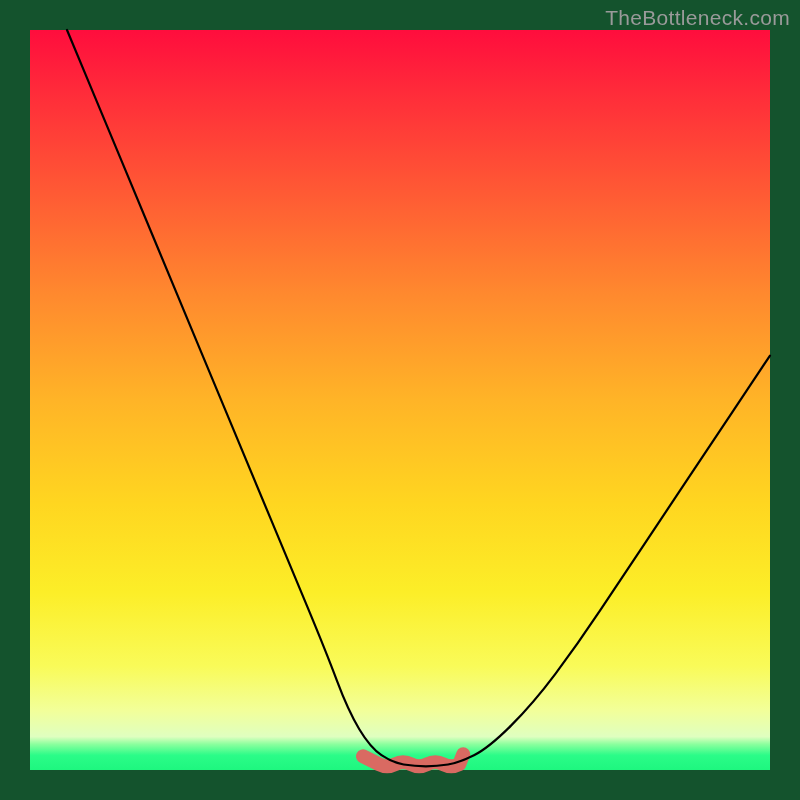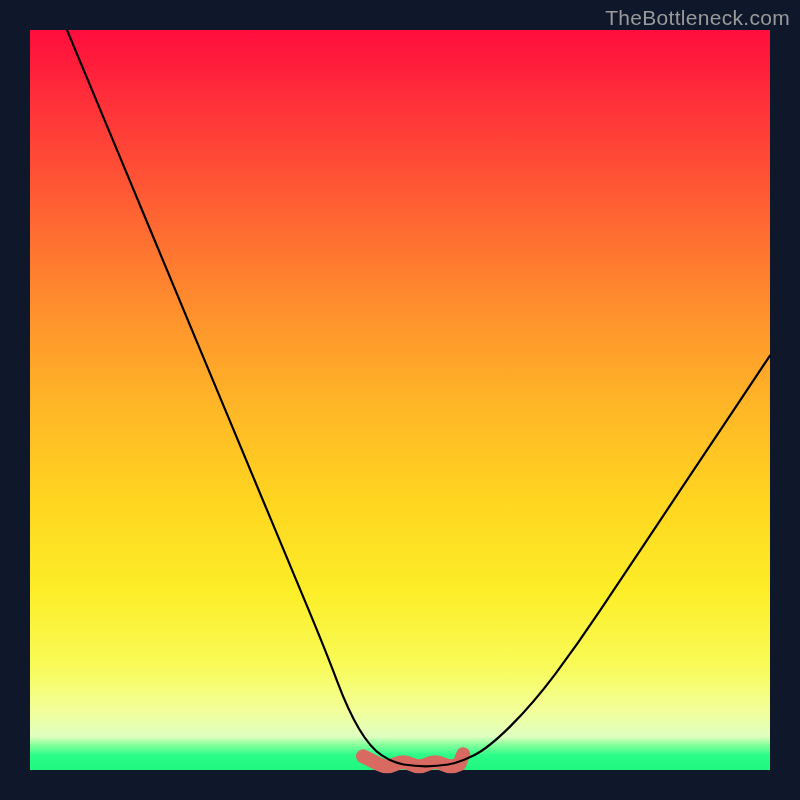--- a/index.html
+++ b/index.html
@@ -8,21 +8,21 @@
     width: 800px;
     height: 800px;
     background: #000;
     overflow: hidden;
     font-family: Arial, Helvetica, sans-serif;
   }
   .frame {
     position: relative;
     width: 800px;
     height: 800px;
-    background: #0f172a;
+    background: #14532d;
   }
   .plot-area {
     position: absolute;
     left: 30px;
     top: 30px;
     width: 740px;
     height: 740px;
     
     background: linear-gradient(
       to bottom,

